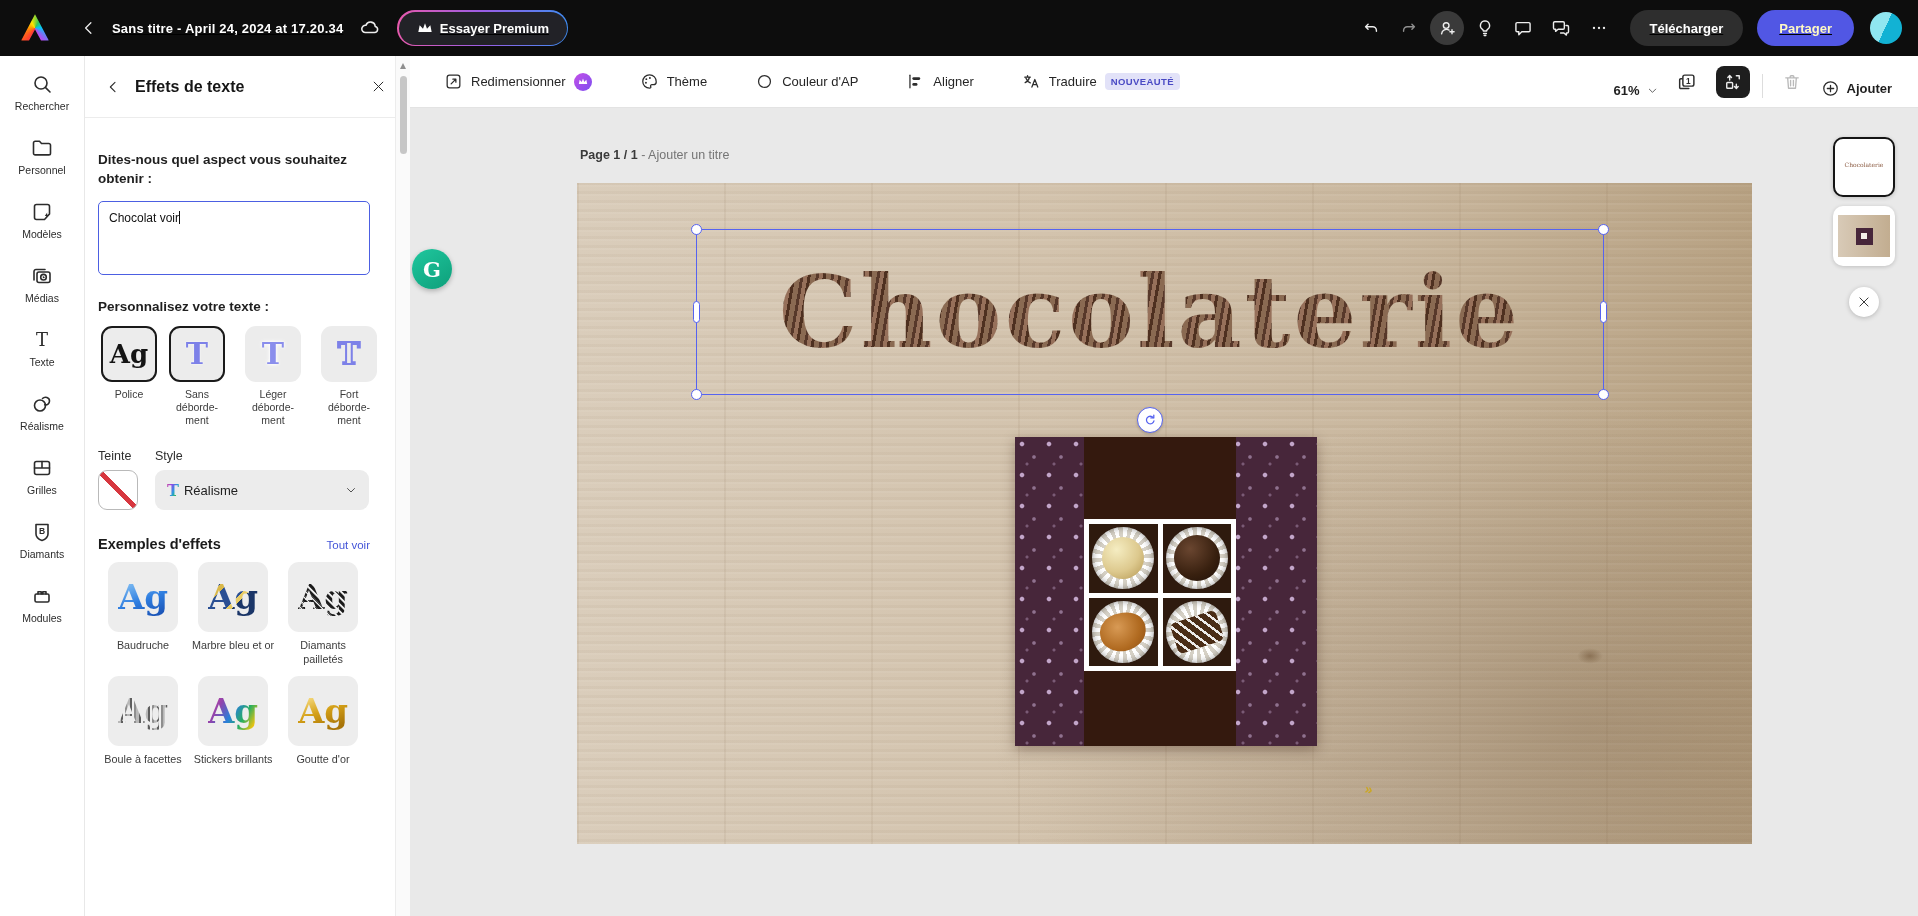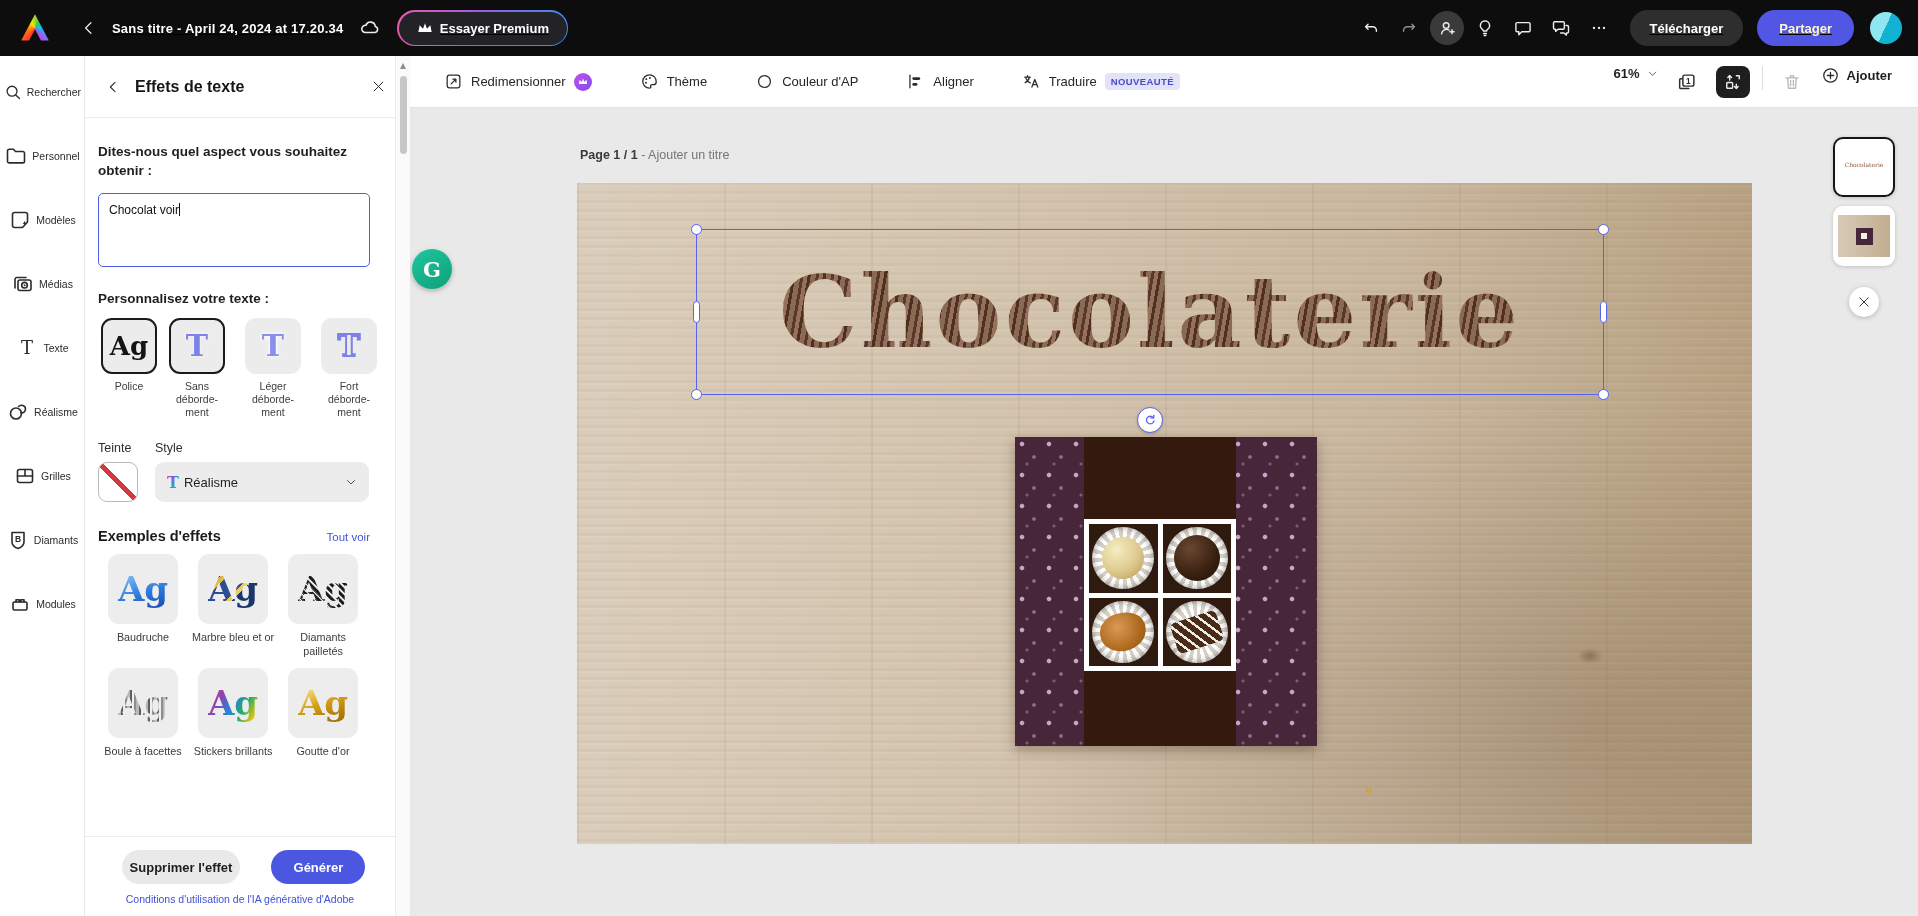--- a/index.html
+++ b/index.html
@@ -30,33 +30,33 @@
     color:#fff; font-size:13px; font-weight:700; margin-left:10px; cursor:pointer; }
   .pill-share { height:36px; padding:0 22px; border:none; border-radius:18px; background:#5157e4;
     color:#fef9c3; font-size:13px; font-weight:700; margin-left:10px; cursor:pointer; }
   .avatar { width:32px; height:32px; border-radius:50%; margin-left:12px; cursor:pointer;
     background:linear-gradient(115deg,#8fe6f0 48%,#12b2d4 48%); }
 
   
   .sidebar { position:absolute; left:0; top:56px; width:85px; height:860px; background:#fff;
     border-right:1px solid #e8e8e8; display:flex; flex-direction:column; align-items:center;
     padding-top:12px; gap:16px; z-index:30; }
-  .side-item { width:78px; height:48px; display:flex; flex-direction:row; align-items:center;
+  .side-item { width:78px; height:48px; display:flex; flex-direction:column; align-items:center;
     justify-content:center; gap:4px; cursor:pointer; border:none; background:none; }
   .side-item span { font-size:10.5px; color:#2c2c2c; }
 
   
   .panel { position:absolute; left:85px; top:56px; width:325px; height:860px; background:#fff;
     z-index:30; }
   .panel-header { height:62px; display:flex; align-items:center; padding:0 18px 0 16px;
     border-bottom:1px solid #ececec; }
   .panel-title { font-size:16px; font-weight:700; color:#161616; margin-left:10px; }
   .x-btn { margin-left:auto; background:none; border:none; cursor:pointer; width:28px; height:28px;
     display:flex; align-items:center; justify-content:center; }
-  .panel-body { position:absolute; left:0; top:63px; width:310px; bottom:80px; padding:24px 18px 0 13px; overflow:hidden; }
+  .panel-body { position:absolute; left:0; top:63px; width:310px; bottom:80px; padding:32px 18px 0 13px; overflow:hidden; }
   .prompt-label { font-size:13.5px; font-weight:700; color:#1f1f1f; line-height:1.4; width:272px; }
   .prompt-box { margin-top:12px; width:272px; height:74px; border:1.7px solid #4c5fe2; border-radius:5px;
     padding:9px 10px; font-size:12px; color:#111; cursor:text; background:#fff; }
   .caret { display:inline-block; width:1px; height:13px; background:#111; vertical-align:-2px;
     animation:blink 1.1s steps(1) infinite; }
   @keyframes blink { 50% { opacity:0; } }
   .customize-label { margin-top:24px; font-size:13.5px; font-weight:700; color:#1f1f1f; }
   .tiles { display:flex; margin-top:12px; }
   .tile-col { width:62px; display:flex; flex-direction:column; align-items:center; }
   .tile-col + .tile-col { margin-left:6px; }
@@ -117,21 +117,21 @@
 
   
   .toolbar { position:absolute; left:410px; top:56px; width:1508px; height:52px; background:#fff;
     border-bottom:1px solid #e3e3e3; display:flex; align-items:center; padding:0 26px 0 34px; z-index:20; }
   .tool { display:flex; align-items:center; gap:8px; background:none; border:none; cursor:pointer;
     font-size:13px; color:#262626; margin-right:48px; white-space:nowrap; }
   .crown-badge { width:18px; height:18px; border-radius:50%; display:flex; align-items:center; justify-content:center;
     background:linear-gradient(135deg,#c44fe8,#7d4ef0); }
   .new-badge { font-size:9.5px; font-weight:700; letter-spacing:.4px; color:#4a4ac4; background:#e2e2f8;
     border-radius:4px; padding:3px 6px; }
-  .toolbar-right { margin-left:auto; display:flex; align-items:flex-start; gap:12px; }
+  .toolbar-right { margin-left:auto; display:flex; align-items:flex-end; gap:12px; }
   .zoom-ctl { display:flex; align-items:center; gap:7px; background:none; border:none; cursor:pointer;
     font-size:13px; color:#1f1f1f; font-weight:600; }
   .sq-btn { width:34px; height:32px; background:none; border:none; border-radius:8px; display:flex;
     align-items:center; justify-content:center; cursor:pointer; }
   .sq-btn.dark { background:#1e1e1e; }
   .v-div { width:1px; height:24px; background:#ddd; }
   .add-btn { display:flex; align-items:center; gap:7px; background:none; border:none; cursor:pointer;
     font-size:13px; color:#1f1f1f; font-weight:600; }
 
   
@@ -444,25 +444,20 @@
       </div>
       <div class="fx-cell">
         <button class="fx-tile">
             <span class="fx-ag fx5">Ag</span>
           </button>
         <div class="fx-caption">Goutte d'or</div>
       </div>
     </div>
   </div>
 
-  <div class="panel-footer">
-    <button class="btn-remove">Supprimer l'effet</button>
-    <button class="btn-generate">Générer</button>
-    <a class="terms" href="#">Conditions d'utilisation de l'IA générative d'Adobe</a>
-  </div>
 
   <div class="panel-scroll">
     <div class="scroll-up"></div>
     <div class="scroll-thumb"></div>
   </div>
 </aside>
 
 <div class="toolbar">
   <button class="tool">
     <svg width="19" height="19" viewBox="0 0 24 24">

